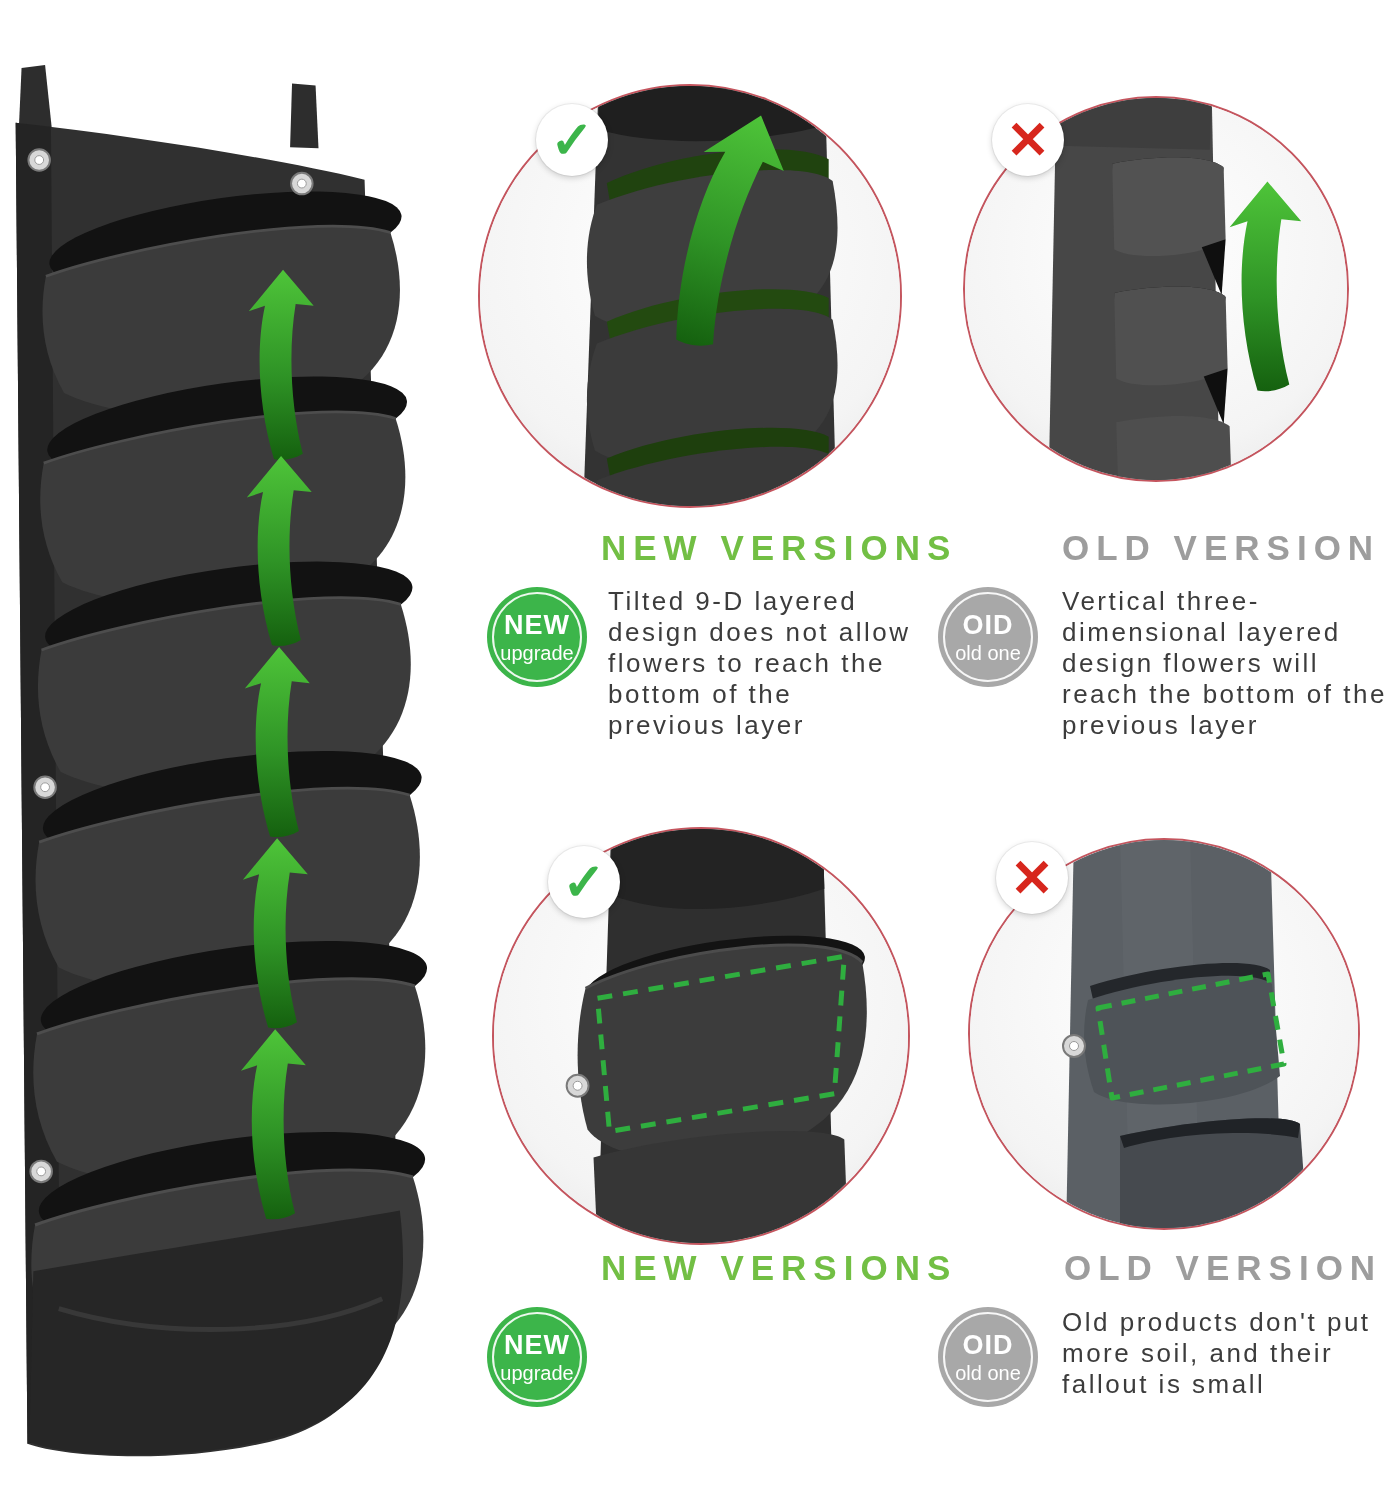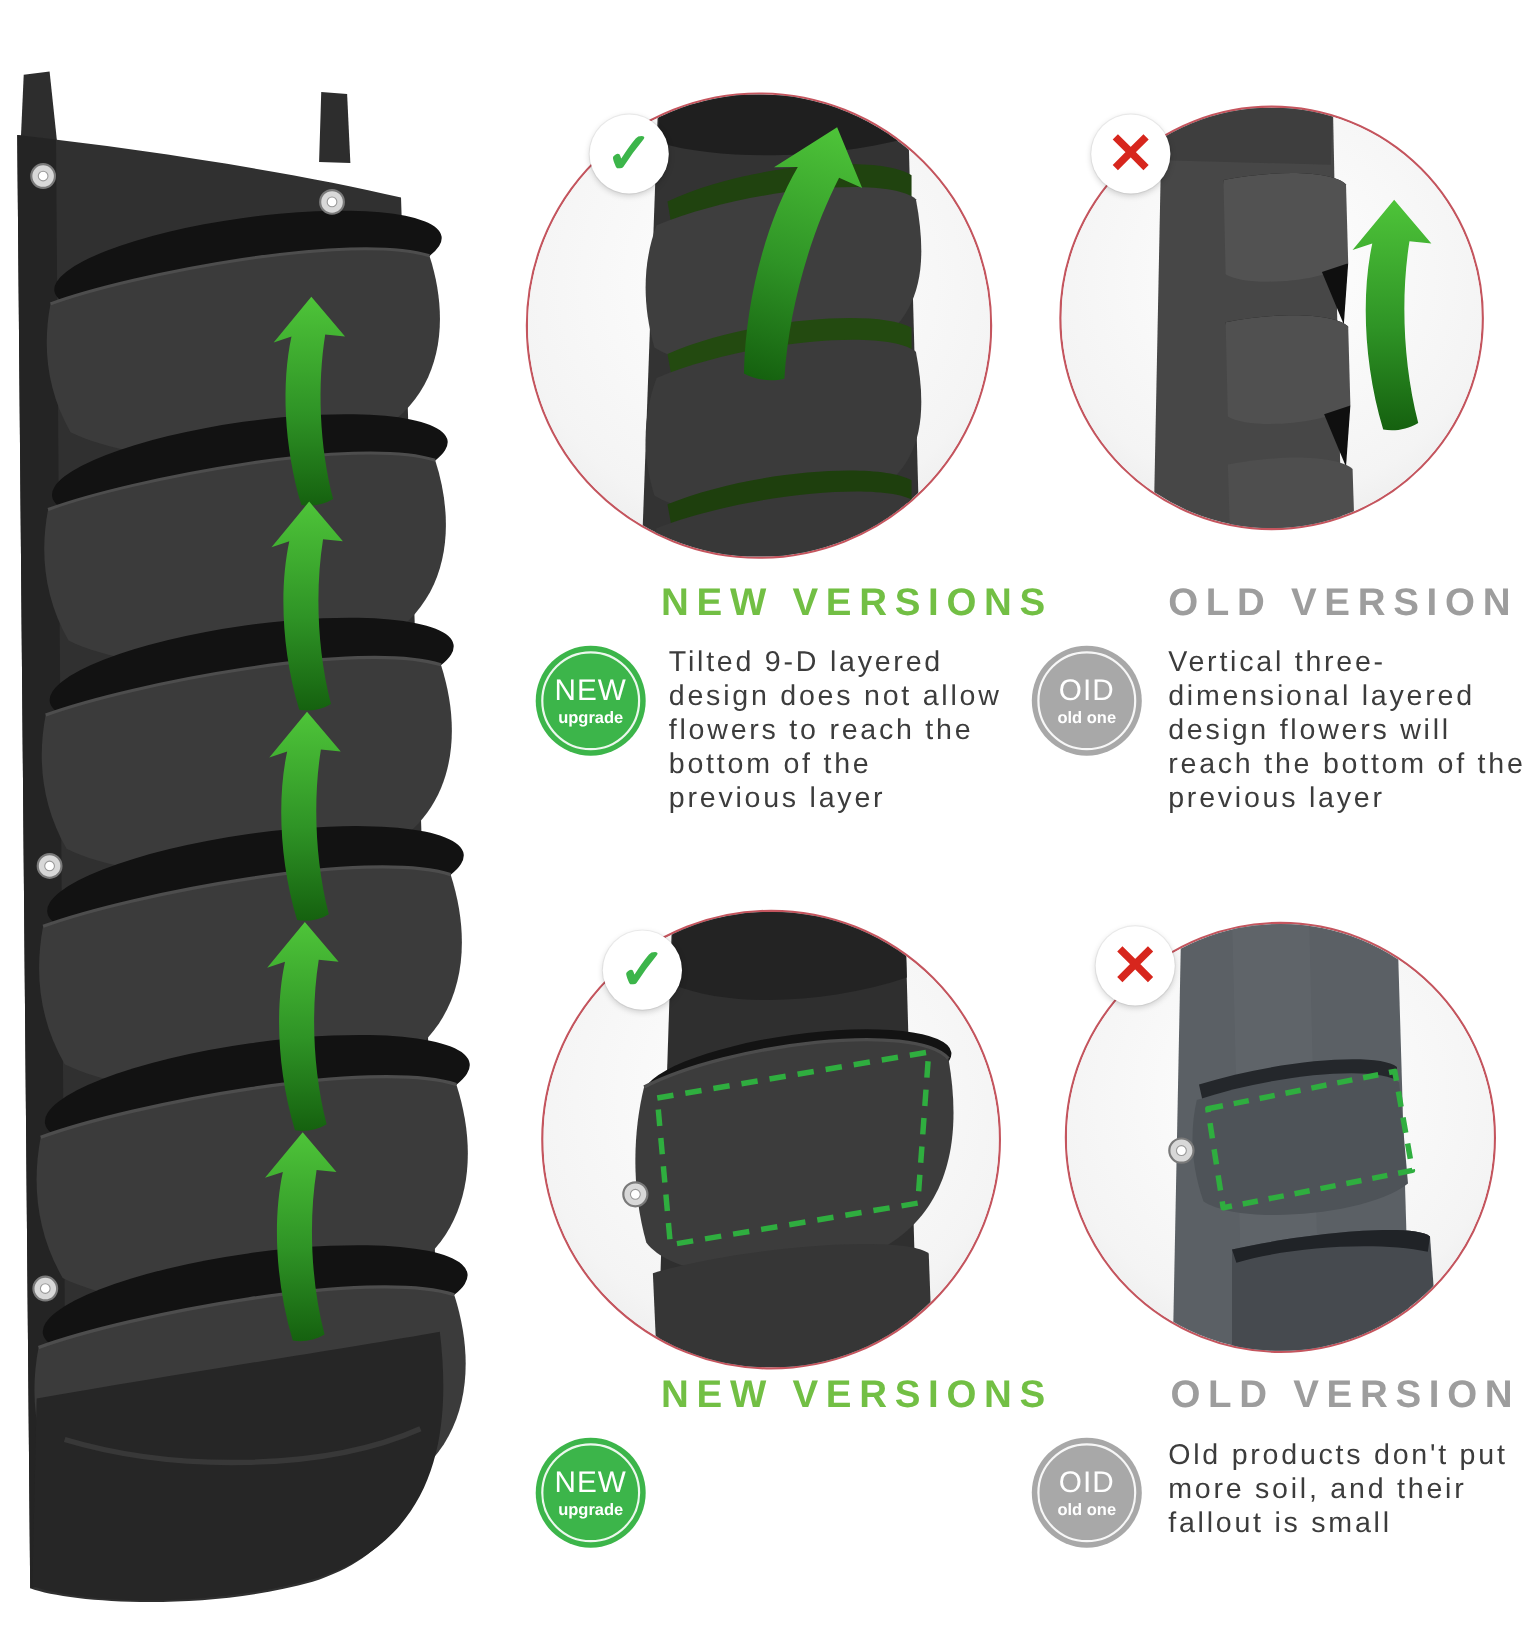--- a/index.html
+++ b/index.html
@@ -47,22 +47,22 @@
   .heading.old{color:var(--gray-heading);}
   .h-top-new{left:601px;top:528px;}
   .h-top-old{left:1062px;top:528px;}
   .h-bottom-new{left:601px;top:1248px;}
   .h-bottom-old{left:1064px;top:1248px;}
   .round-badge{
     position:absolute;width:100px;height:100px;border-radius:50%;color:#ffffff;
     display:flex;flex-direction:column;align-items:center;justify-content:center;text-align:center;
   }
   .round-badge .ring{position:absolute;inset:5px;border:2px solid rgba(255,255,255,0.9);border-radius:50%;}
-  .round-badge .badge-title{font-size:27px;font-weight:normal;letter-spacing:1px;line-height:1;}
-  .round-badge .badge-sub{font-size:15px;font-weight:bold;margin-top:4px;line-height:1;}
+  .round-badge .badge-title{font-size:27px;font-weight:bold;letter-spacing:1px;line-height:1;}
+  .round-badge .badge-sub{font-size:20px;font-weight:normal;margin-top:4px;line-height:1;}
   .round-badge.green{background:var(--green-badge);}
   .round-badge.gray{background:var(--gray-badge);text-align:center;}
   .badge-top-new{left:487px;top:587px;}
   .badge-top-old{left:938px;top:587px;}
   .badge-bottom-new{left:487px;top:1307px;}
   .badge-bottom-old{left:938px;top:1307px;}
   .desc{
     position:absolute;color:var(--body-text);
     font-size:26px;letter-spacing:2.5px;line-height:31px;
   }

